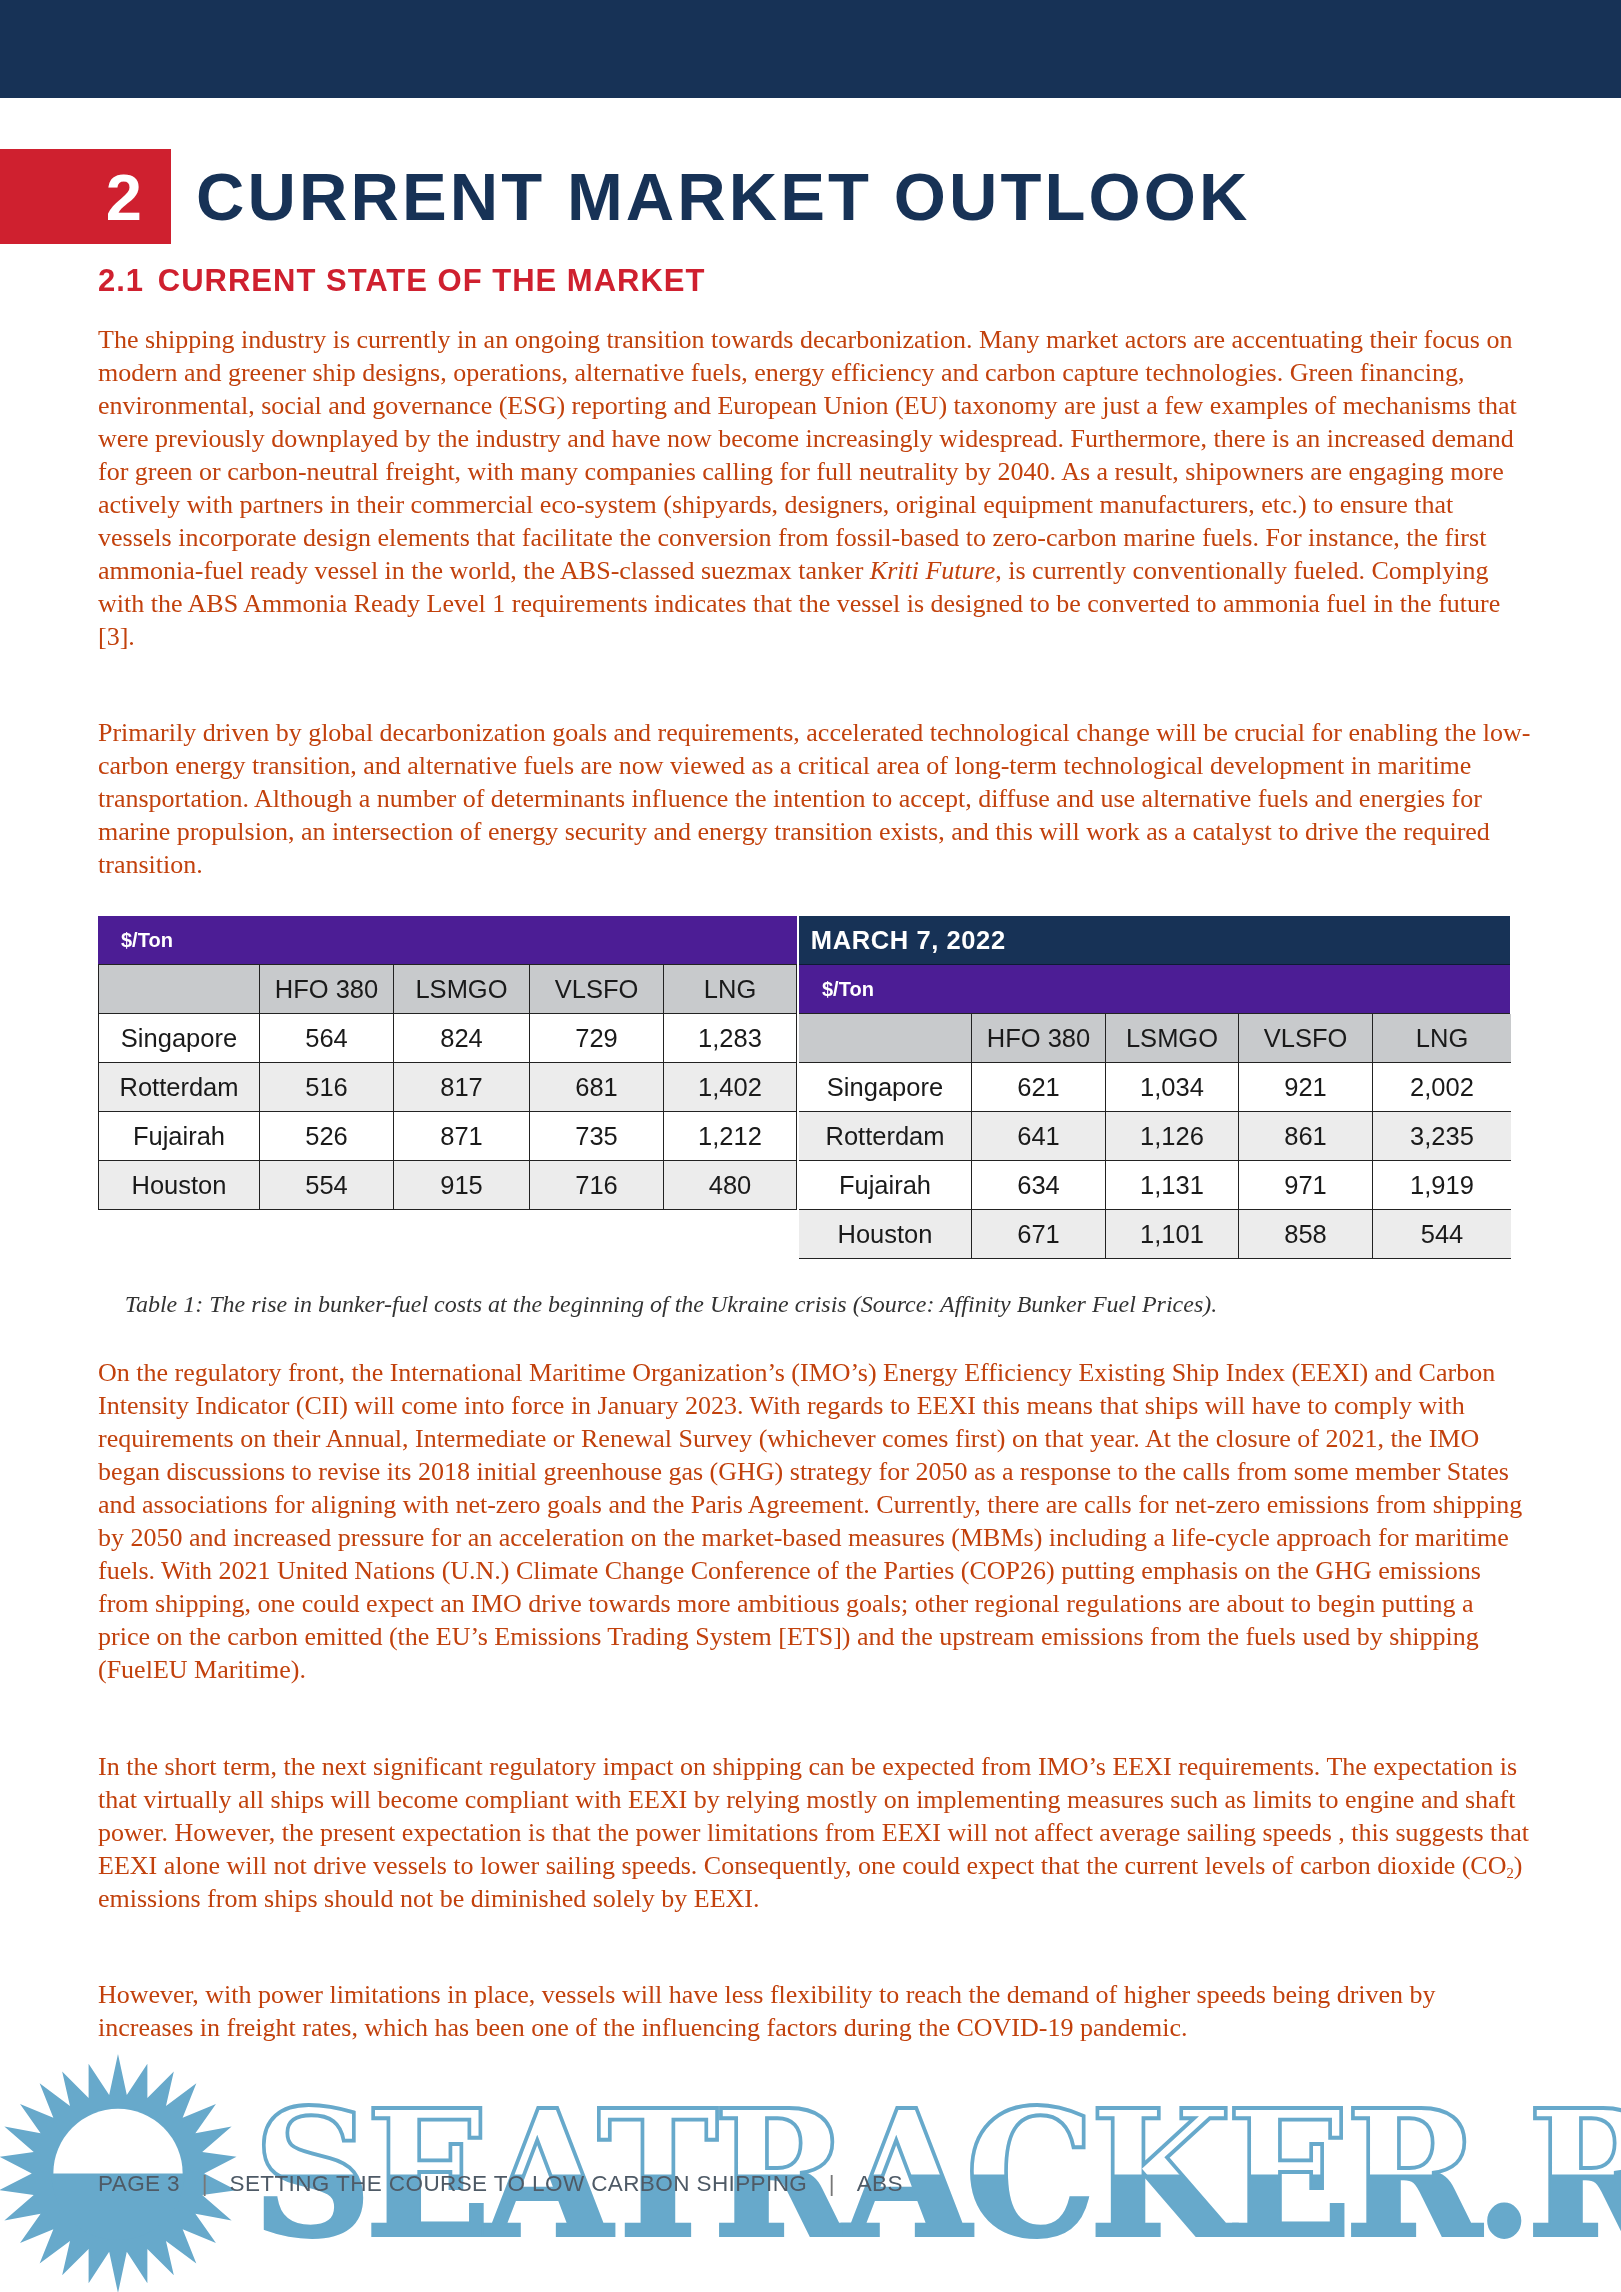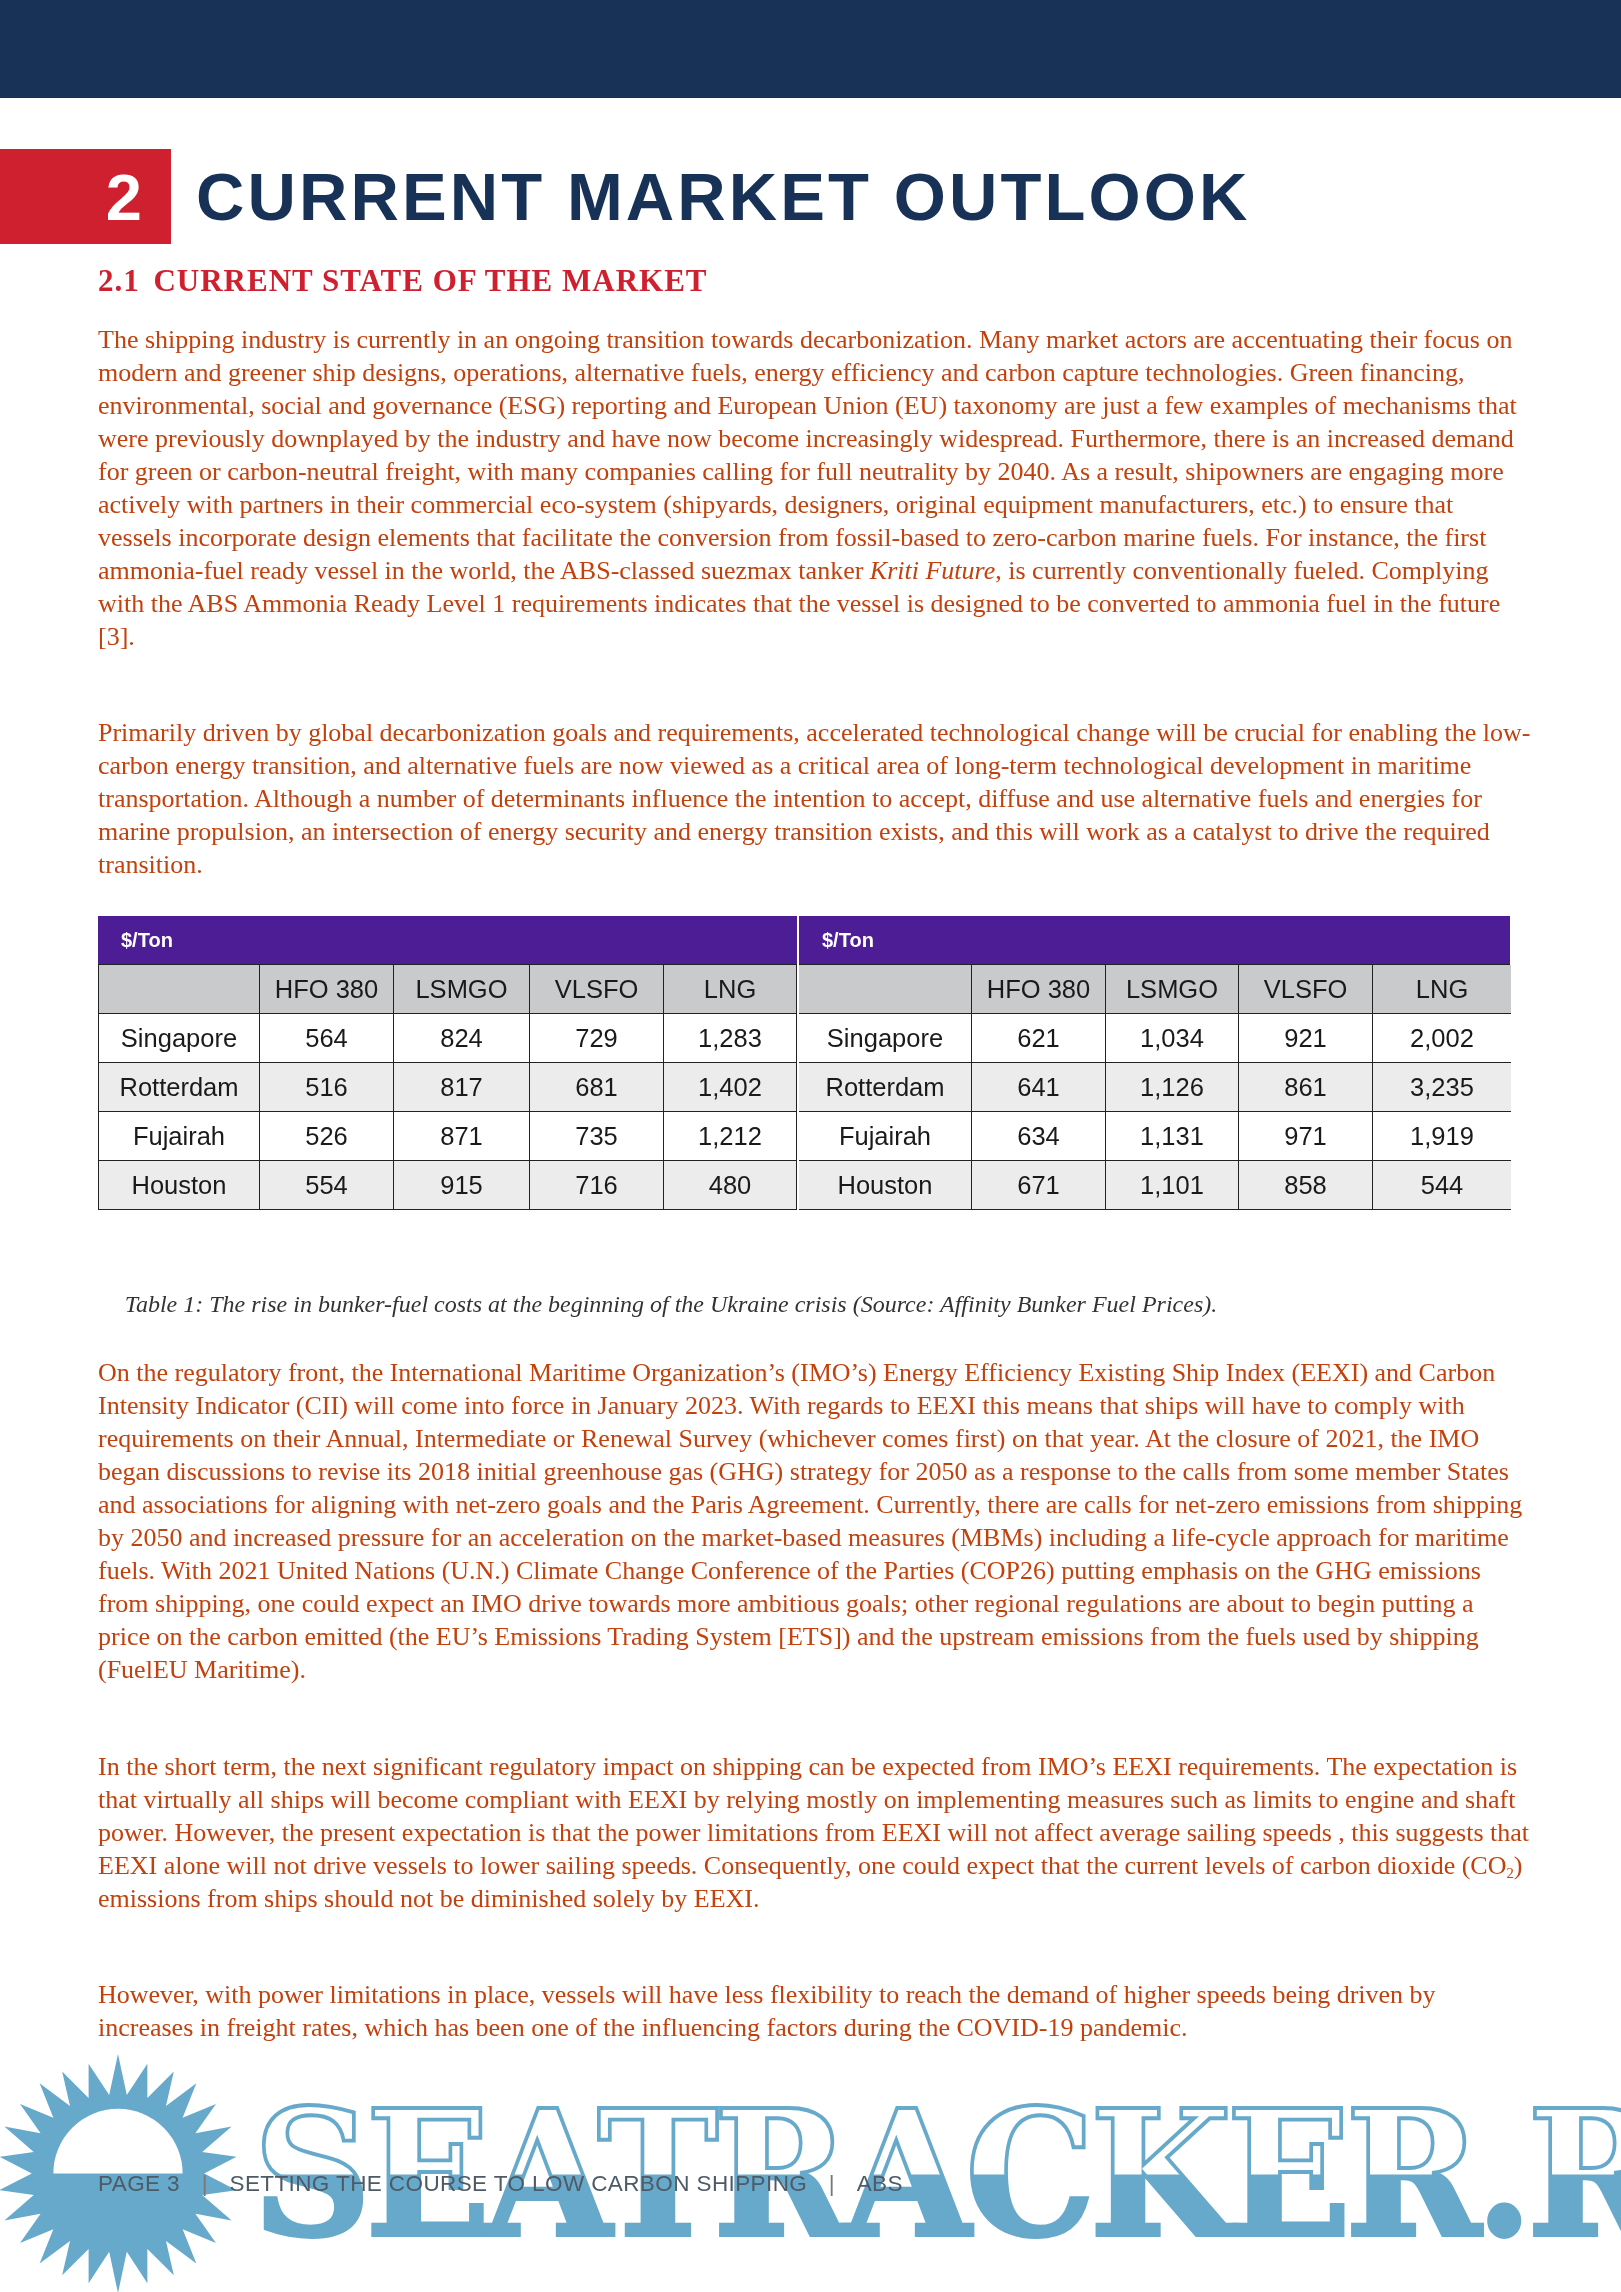--- a/index.html
+++ b/index.html
@@ -5,21 +5,21 @@
     * { box-sizing: border-box; margin: 0; padding: 0; }
     html, body { width: 1621px; height: 2293px; background: #ffffff; overflow: hidden; }
     body { position: relative; font-family: "DejaVu Serif", serif; color: #1f1f1f; }
 
     .top-bar { position: absolute; left: 0; top: 0; width: 1621px; height: 98px; background: #173256; }
 
     .chapter-box { position: absolute; left: 0; top: 149px; width: 171px; height: 95px; background: #cf202f; }
     .chapter-num { position: absolute; right: 29px; top: 13.7px; color: #ffffff; font-family: "Liberation Sans", sans-serif; font-weight: 700; font-size: 65px; line-height: 69px; }
     .chapter-title { position: absolute; left: 196px; top: 160px; color: #173256; font-family: "Liberation Sans", sans-serif; font-weight: 700; font-size: 67px; line-height: 74px; letter-spacing: 3.1px; white-space: nowrap; }
 
-    .section-title { position: absolute; left: 98px; top: 261px; color: #cf202f; font-family: Liberation Serif, serif; font-weight: 700; font-size: 31px; line-height: 39px; letter-spacing: 1px; white-space: nowrap; }
+    .section-title { position: absolute; left: 98px; top: 261px; color: #cf202f; font-family: Liberation Sans, sans-serif; font-weight: 700; font-size: 31px; line-height: 39px; letter-spacing: 1px; white-space: nowrap; }
     .section-title .num { margin-right: 13.7px; }
 
     .para { position: absolute; left: 98px; width: 1433px; font-family: "Liberation Serif", serif; font-size: 26px; line-height: 33px; color: #c2410c; }
     .para em { font-style: italic; }
     .para sub { font-size: 14.7px; vertical-align: -3.9px; line-height: 0; }
     .p1 { top: 323px; }
     .p2 { top: 716px; }
     .p3 { top: 1356px; }
     .p4 { top: 1750px; }
     .p5 { top: 1978px; width: 1372px; }
@@ -101,20 +101,21 @@
 
       <div class="cell odd">Houston</div>
       <div class="cell odd">554</div>
       <div class="cell odd">915</div>
       <div class="cell odd">716</div>
       <div class="cell odd lastcol">480</div>
     </div>
   </div>
 
   <div class="half right">
+    <div class="date-row">MARCH 7, 2022</div>
     <div class="unit-row">$/Ton</div>
     <div class="grid">
       <div class="cell hdr"></div>
       <div class="cell hdr">HFO 380</div>
       <div class="cell hdr">LSMGO</div>
       <div class="cell hdr">VLSFO</div>
       <div class="cell hdr lastcol">LNG</div>
 
       <div class="cell even">Singapore</div>
       <div class="cell even">621</div>

